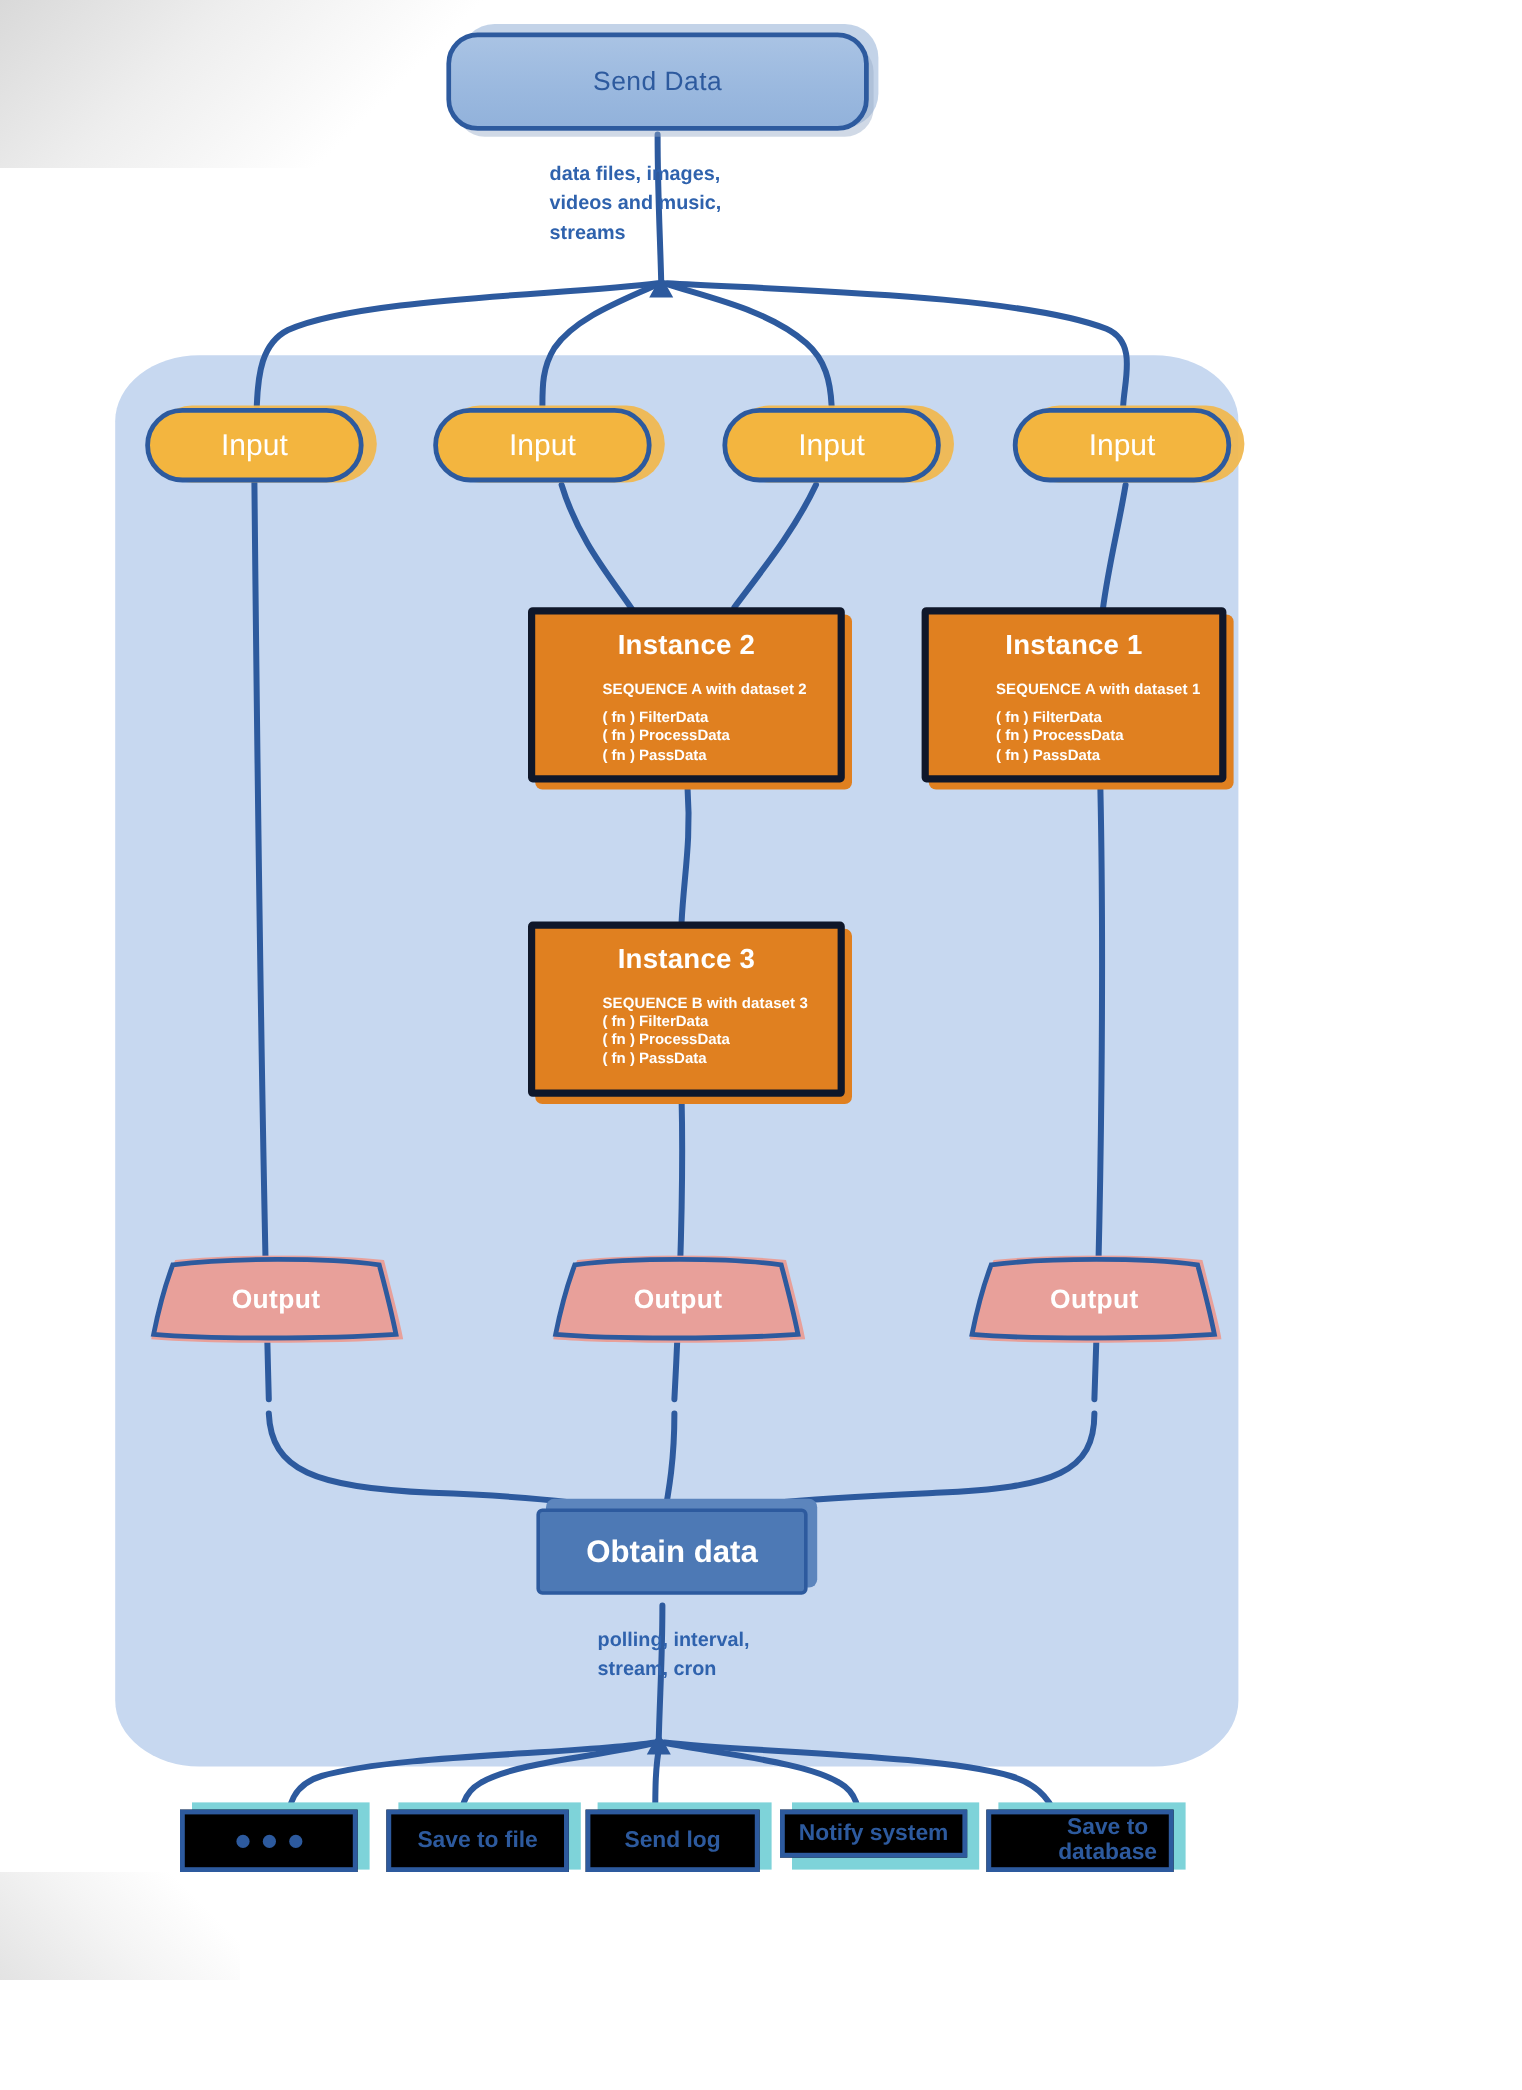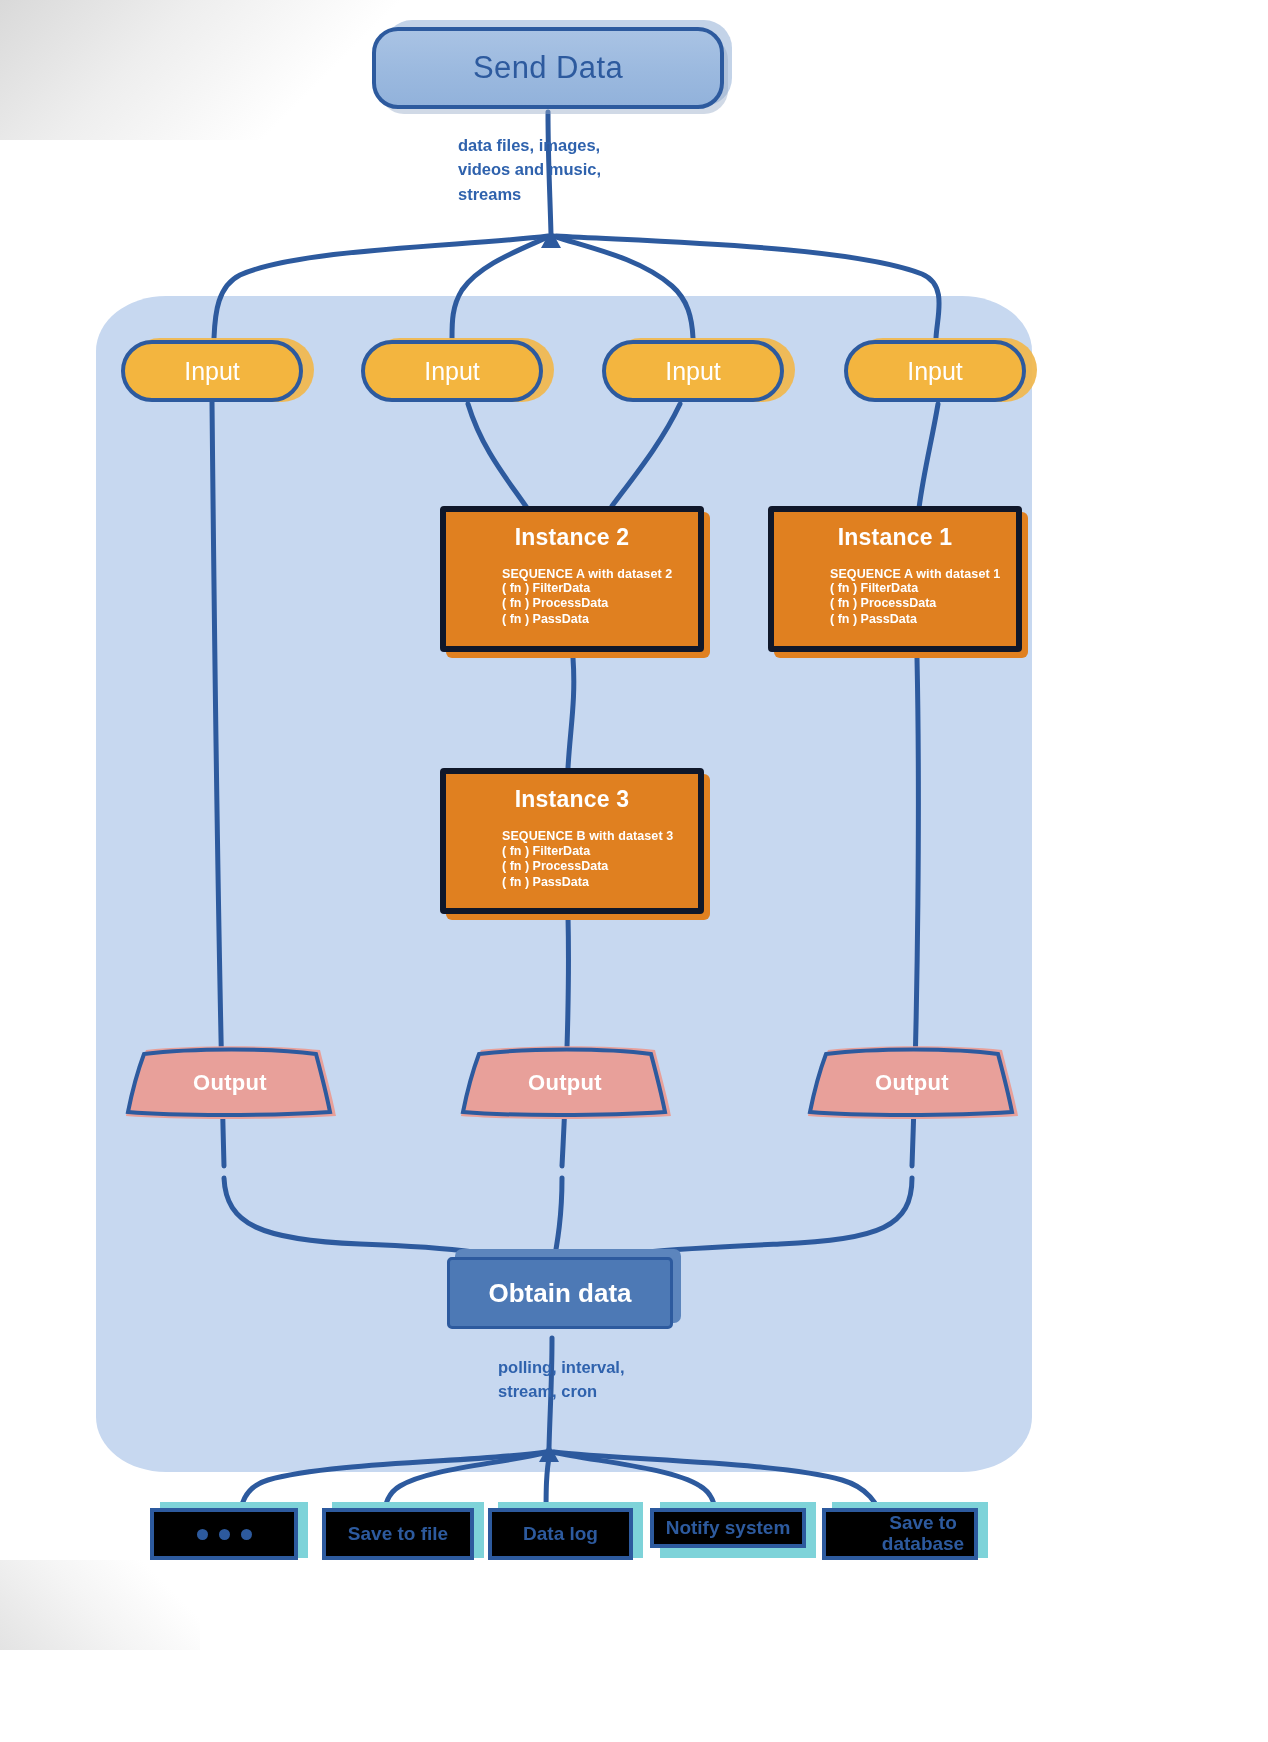--- a/index.html
+++ b/index.html
@@ -53,21 +53,21 @@
   }
 
   
   .send-data {
     width: 352px; height: 82px;
     left: 372px; top: 27px;
     border: 4px solid #2d5a9e;
     border-radius: 26px;
     background: linear-gradient(180deg, #a9c3e4 0%, #9bb9df 55%, #92b2db 100%);
     color: #2d5a9e;
-    font-size: 31px;
+    font-size: 22px;
     letter-spacing: .4px;
     box-shadow: 6px 7px 0 -2px rgba(150,170,200,.45);
   }
   .send-data-shadow {
     position: absolute;
     left: 384px; top: 20px;
     width: 348px; height: 86px;
     background: #b9cbe4;
     border-radius: 28px;
     opacity: .85;
@@ -130,20 +130,21 @@
     font-weight: bold;
     width: 100%;
     text-align: center;
     margin-bottom: 16px;
     letter-spacing: .2px;
   }
   .inst-seq {
     font-size: 12.5px;
     font-weight: bold;
     margin-left: 56px;
+    margin-bottom: 10px;
     letter-spacing: .1px;
   }
   .inst-seq.tight { margin-bottom: 1px; }
   .inst-fn {
     font-size: 12.5px;
     font-weight: bold;
     margin-left: 56px;
     line-height: 1.22;
     text-align: left;
   }
@@ -375,21 +376,21 @@
   <div class="tbtn-wrap" style="left:322px; top:1502px; width:162px; height:60px;">
     <div class="tbtn-shadow" style="left:10px; top:0; width:152px; height:56px;"></div>
     <div class="tbtn" style="left:0; top:6px; width:152px; height:52px;">
       <span>Save to file</span>
     </div>
   </div>
 
   <div class="tbtn-wrap" style="left:488px; top:1502px; width:155px; height:60px;">
     <div class="tbtn-shadow" style="left:10px; top:0; width:145px; height:56px;"></div>
     <div class="tbtn" style="left:0; top:6px; width:145px; height:52px;">
-      <span>Data log</span>
+      <span>Send log</span>
     </div>
   </div>
 
   <div class="tbtn-wrap" style="left:650px; top:1502px; width:166px; height:60px;">
     <div class="tbtn-shadow" style="left:10px; top:0; width:156px; height:56px;"></div>
     <div class="tbtn" style="left:0; top:6px; width:156px; height:40px;">
       <span>Notify system</span>
     </div>
   </div>
 

